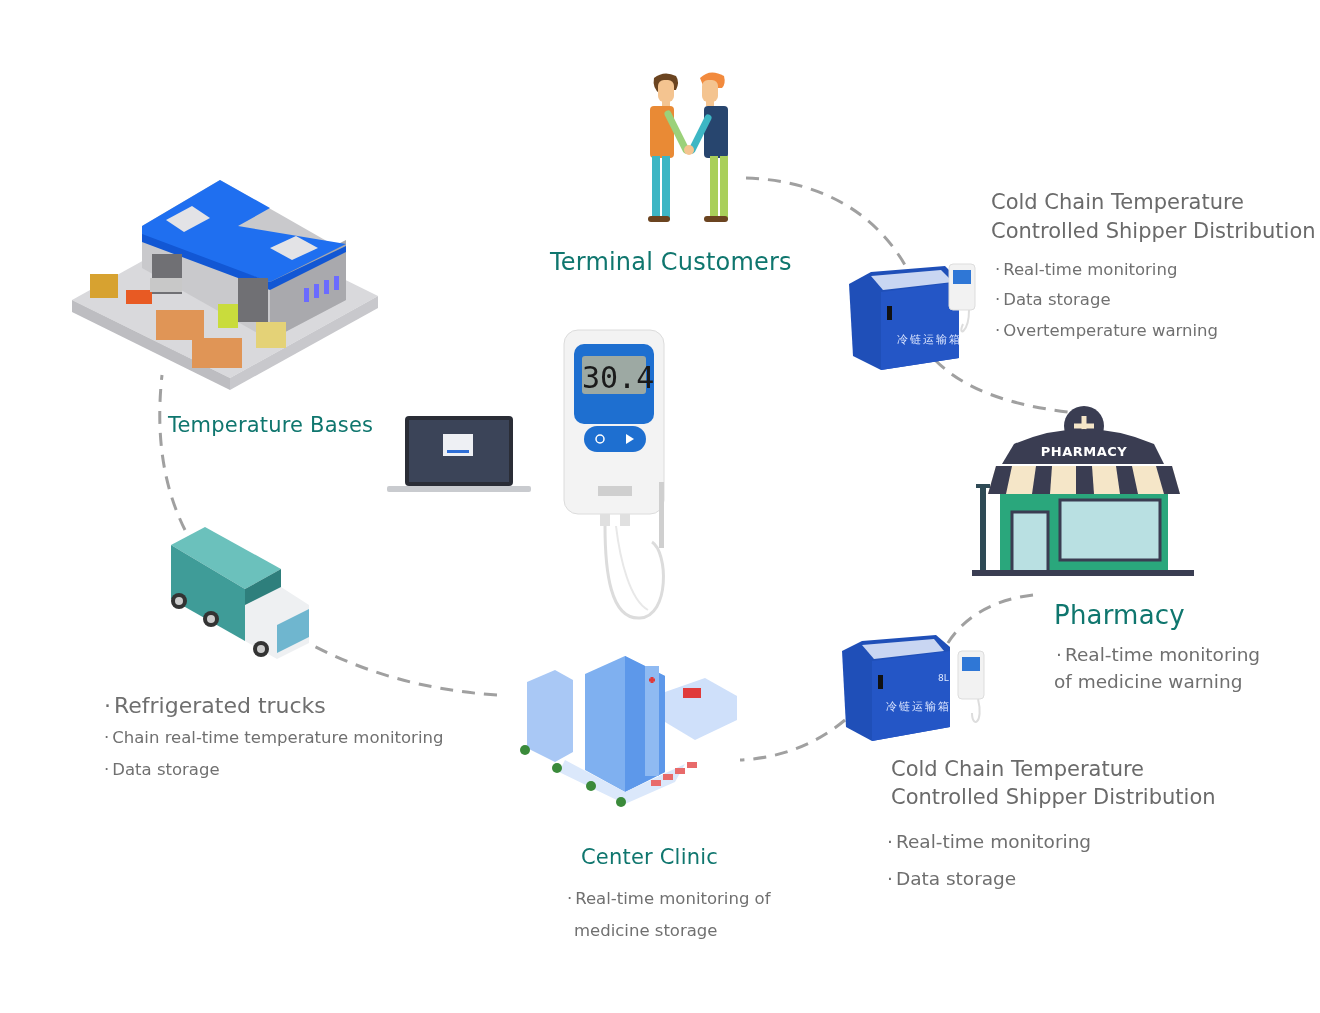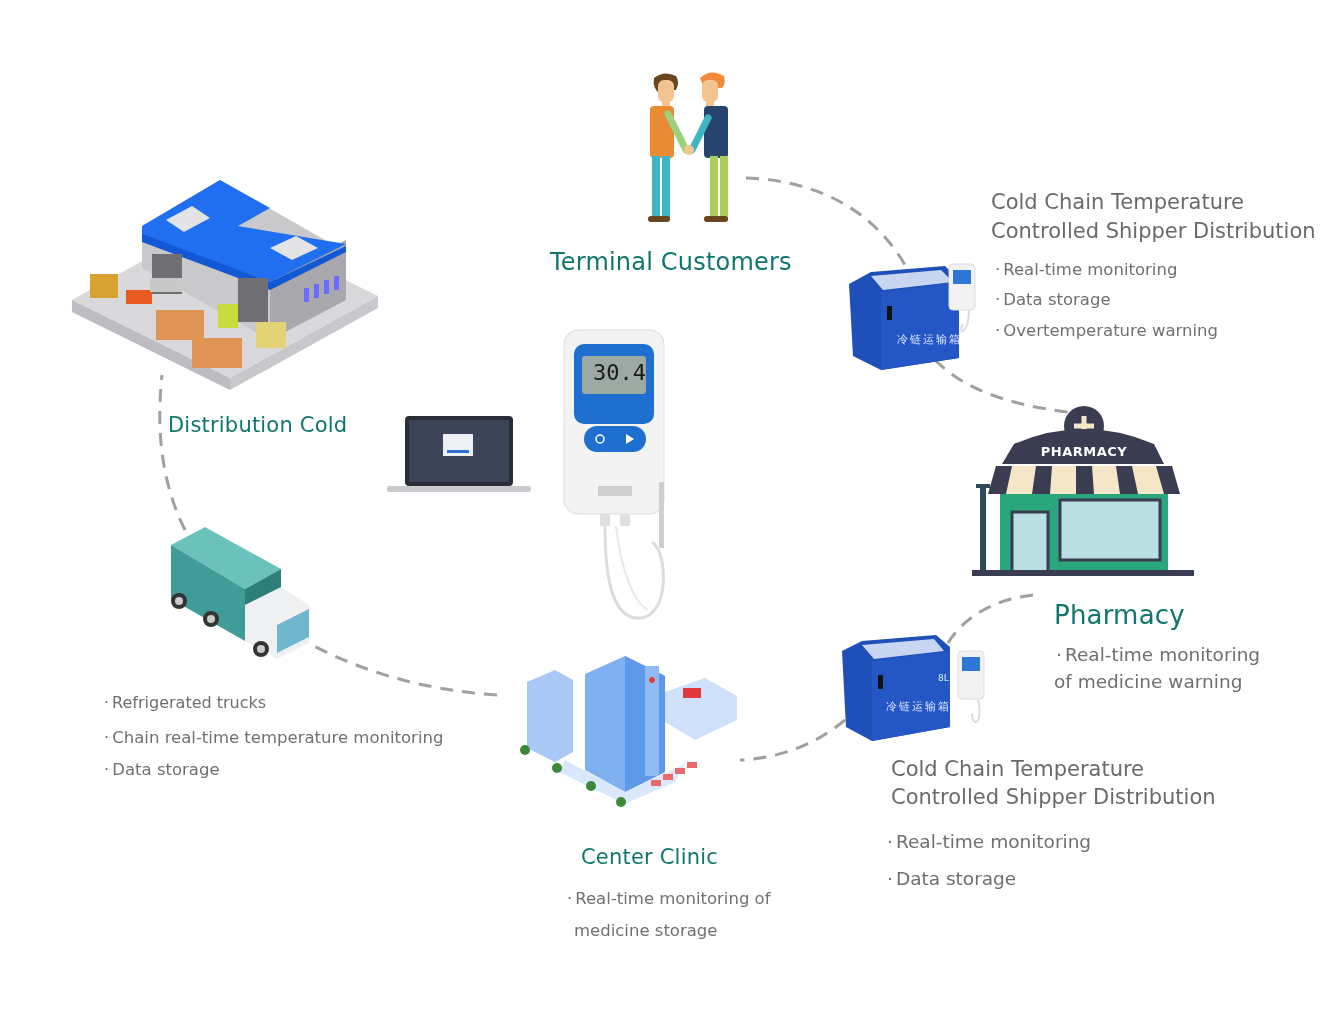--- a/index.html
+++ b/index.html
@@ -76,38 +76,38 @@
     <rect x="56" y="112" width="26" height="14" fill="#e85a23"></rect>
     <rect x="80" y="100" width="32" height="14" fill="#c8c8c8"></rect>
 
     <rect x="20" y="96" width="28" height="24" fill="#d7a230"></rect>
     <rect x="86" y="132" width="48" height="30" fill="#e09556"></rect>
     <rect x="122" y="160" width="50" height="30" fill="#e09556"></rect>
     <rect x="148" y="126" width="20" height="24" fill="#c9dc3c"></rect>
     <rect x="186" y="144" width="30" height="26" fill="#e4d277"></rect>
   </svg>
 </div>
-<div class="abs title" style="left:168px;top:413px;font-size:21px;">Distribution Cold</div>
+<div class="abs title" style="left:168px;top:413px;font-size:21px;">Temperature Bases</div>
 
 <div class="abs" style="left:165px;top:525px;width:150px;height:140px;">
   <svg width="150" height="140" viewBox="0 0 150 140">
     <polygon points="6,20 40,2 116,44 80,64" fill="#6bc1bc"></polygon>
     <polygon points="6,20 80,64 80,116 6,74" fill="#3f9c98"></polygon>
     <polygon points="80,64 116,44 116,96 80,116" fill="#2e7f7c"></polygon>
     <polygon points="80,80 116,62 144,80 144,118 112,134 80,116" fill="#eef0f2"></polygon>
     <polygon points="112,100 144,84 144,112 112,128" fill="#6fb6cf"></polygon>
     <circle cx="14" cy="76" r="8" fill="#333"></circle>
       <circle cx="14" cy="76" r="4" fill="#ccc"></circle>
     <circle cx="46" cy="94" r="8" fill="#333"></circle>
       <circle cx="46" cy="94" r="4" fill="#ccc"></circle>
     <circle cx="96" cy="124" r="8" fill="#333"></circle>
       <circle cx="96" cy="124" r="4" fill="#ccc"></circle>
   </svg>
 </div>
-<div class="abs bullet-lg dot" style="left:104px;top:693px;font-size:16px;">Refrigerated trucks</div>
+<div class="abs bullet-lg dot" style="left:104px;top:693px;font-size:22px;">Refrigerated trucks</div>
 <div class="abs bullet dot" style="left:104px;top:728px;">Chain real-time temperature monitoring</div>
 <div class="abs bullet dot" style="left:104px;top:760px;">Data storage</div>
 
 <div class="abs" style="left:387px;top:416px;width:144px;height:78px;">
   <svg width="144" height="78" viewBox="0 0 144 78">
     <rect x="18" y="0" width="108" height="70" rx="4" fill="#2a2d36"></rect>
     <rect x="22" y="4" width="100" height="62" fill="#3b4458"></rect>
     <rect x="56" y="18" width="30" height="22" fill="#eef0f4"></rect>
     <rect x="60" y="34" width="22" height="3" fill="#2f6fd6"></rect>
     <rect x="0" y="70" width="144" height="6" rx="2" fill="#c9cbcf"></rect>
@@ -122,21 +122,21 @@
     <rect x="24" y="96" width="62" height="26" rx="13" fill="#1e6fd0"></rect>
     <circle cx="40" cy="109" r="4" fill="none" stroke="#fff" stroke-width="1.5"></circle>
     <polygon points="66,104 74,109 66,114" fill="#fff"></polygon>
     <rect x="38" y="156" width="34" height="10" fill="#cfcfcf"></rect>
     <rect x="40" y="184" width="10" height="12" fill="#e0e0e0"></rect>
     <rect x="60" y="184" width="10" height="12" fill="#e0e0e0"></rect>
     <path d="M45 196 C 45 240, 50 290, 80 288 C 110 286, 108 222, 92 212" fill="none" stroke="#dcdcdc" stroke-width="3"></path>
     <path d="M56 196 C 60 230, 70 270, 88 280" fill="none" stroke="#e8e8e8" stroke-width="2"></path>
     <rect x="99" y="152" width="5" height="66" fill="#cfcfcf"></rect>
   </svg>
-  <div class="abs" style="left:22px;top:30px;width:64px;text-align:right;font-family:'DejaVu Sans Mono',monospace;font-size:22px;color:#1b1b1b;">30.4</div>
+  <div class="abs" style="left:22px;top:30px;width:64px;text-align:right;font-family:'DejaVu Sans Mono',monospace;font-size:30px;color:#1b1b1b;">30.4</div>
 </div>
 
 <div class="abs" style="left:515px;top:652px;width:230px;height:165px;">
   <svg width="230" height="165" viewBox="0 0 230 165">
     <polygon points="12,30 40,18 58,28 58,100 40,110 12,96" fill="#a9c8f5"></polygon>
     <polygon points="70,22 110,4 150,24 150,120 110,140 70,118" fill="#7fb0f0"></polygon>
     <polygon points="110,4 150,24 150,120 110,140" fill="#5d98ea"></polygon>
     <rect x="130" y="14" width="14" height="110" fill="#8fbaf2"></rect>
     <path d="M134 28 h6 M137 25 v6" stroke="#e03a3a" stroke-width="3"></path>
     <polygon points="150,40 190,26 222,44 222,68 180,88 150,70" fill="#cfe0fa"></polygon>

